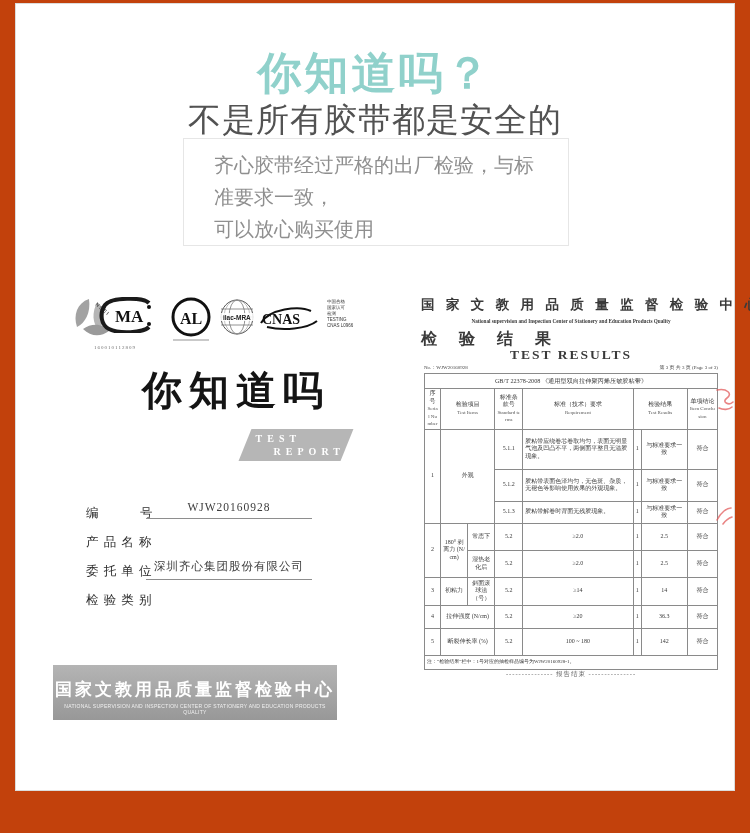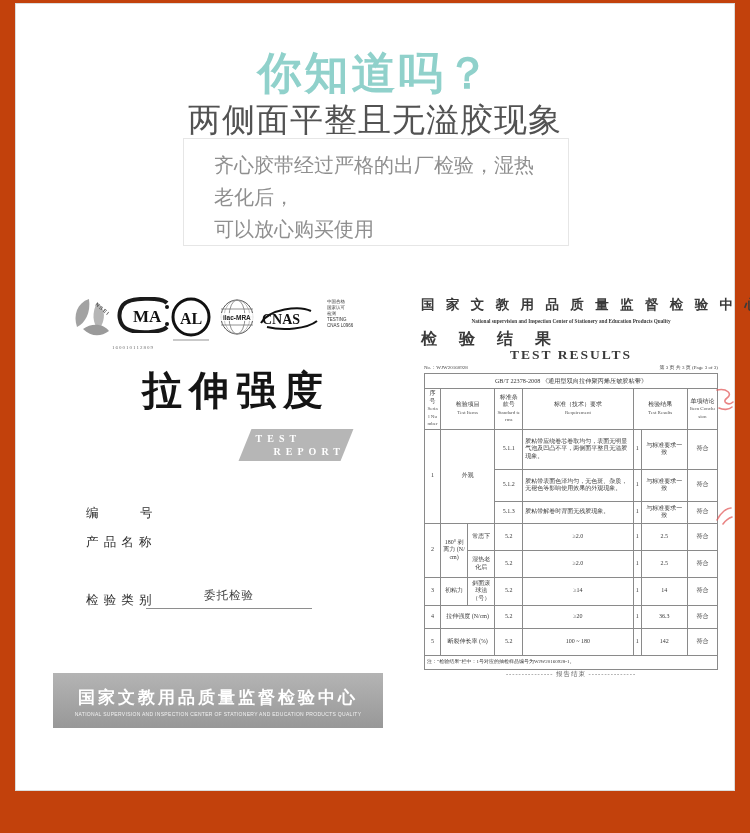--- a/index.html
+++ b/index.html
@@ -33,22 +33,22 @@
            font-family:"Liberation Serif","DejaVu Serif",serif;font-weight:bold;
            color:#fff;font-size:10px;letter-spacing:5px;line-height:13px;}
   .badge-l1{display:block;margin-left:10px;}
   .badge-l2{display:block;margin-left:28px;}
   .field-row{position:absolute;left:55px;width:260px;height:22px;}
   .field-label{position:absolute;left:0;top:0;width:60px;font-size:12.5px;color:#2e2e2e;
            font-family:"Liberation Serif","DejaVu Serif",serif;letter-spacing:1px;white-space:nowrap;}
   .field-value{position:absolute;left:60px;top:-4px;width:166px;text-align:center;
            border-bottom:1px solid #8e8e8e;padding-bottom:5px;
            font-family:"Liberation Serif","DejaVu Serif",serif;font-size:11.5px;color:#3d3d3d;letter-spacing:1px;}
-  .banner{position:absolute;left:22px;top:378px;width:330px;height:55px;
-           background:linear-gradient(#b4b4b4,#989898);text-align:center;margin-top:8px;}
+  .banner{position:absolute;left:22px;top:378px;width:284px;height:55px;
+           background:linear-gradient(#b4b4b4,#989898);text-align:center;}
   .banner-cn{padding-top:13px;font-size:17px;font-weight:bold;color:#fff;letter-spacing:3px;}
   .banner-en{margin-top:2px;font-size:5px;color:rgba(255,255,255,0.85);letter-spacing:0.3px;}
 
   
   .results{position:absolute;left:405px;top:288px;width:327px;height:465px;
            font-family:"Liberation Serif","DejaVu Serif",serif;color:#3a3a3a;}
   .res-center-cn{position:absolute;left:0;top:4px;width:300px;text-align:center;
            font-size:13.5px;font-weight:bold;letter-spacing:4px;white-space:nowrap;}
   .res-center-en{position:absolute;left:0;top:26px;width:300px;text-align:center;
            font-size:5.2px;font-weight:bold;}
@@ -77,36 +77,36 @@
 
   .tiny-letters{font-size:5px;fill:#555;font-weight:bold;}
 </style>
 </head>
 <body>
 
 <div class="page">
   <div class="frame">
 
     <h1 class="title">你知道吗？</h1>
-    <h2 class="subtitle">两侧面平整且无溢胶现象</h2>
+    <h2 class="subtitle">不是所有胶带都是安全的</h2>
     <div class="desc-box">
-      <p class="desc-cn"><span>齐心胶带经过严格的出厂检验，湿热老化后，</span><br><span>可以放心购买使用</span></p>
+      <p class="desc-cn"><span>齐心胶带经过严格的出厂检验，与标准要求一致，</span><br><span>可以放心购买使用</span></p>
     </div>
 
     <div class="report">
 
       <div class="logo" style="left:38px;top:8px;">
         <svg width="50" height="50" viewBox="0 0 50 50">
           <path d="M20 4 C8 8 4 20 8 32 C16 28 22 18 20 4 Z" fill="#a2a2a2"></path>
           <path d="M24 8 C34 12 38 22 34 34 C26 30 22 20 24 8 Z" fill="#b5b5b5" transform="rotate(18 29 21)"></path>
           <path d="M14 34 C22 42 32 42 40 36 C34 28 22 28 14 34 Z" fill="#9a9a9a"></path>
           <text class="tiny-letters" x="26" y="10" transform="rotate(40 26 10)">N S E I</text>
         </svg>
       </div>
-      <div class="logo" style="left:86px;top:10px;">
+      <div class="logo" style="left:68px;top:10px;">
         <svg width="56" height="36" viewBox="0 0 56 36">
           <path d="M50 6 C44 0 12 0 6 8 C0 16 2 28 10 32 C20 37 44 36 50 30" fill="none" stroke="#1a1a1a" stroke-width="4"></path>
           <text x="16" y="25" font-size="17" font-weight="bold" fill="#111" font-family="'Liberation Serif',serif">MA</text>
           <circle cx="50" cy="10" r="2" fill="#111"></circle>
           <circle cx="50" cy="27" r="2" fill="#111"></circle>
         </svg>
         <div class="ma-code" style="left:-14px;">160010112809</div>
       </div>
       <div class="logo" style="left:140px;top:10px;">
         <svg width="40" height="40" viewBox="0 0 40 40">
@@ -135,38 +135,42 @@
         </svg>
       </div>
       <div class="logo" style="left:296px;top:12px;width:30px;font-size:4.5px;line-height:6px;color:#333;">
         <div>中国合格</div>
         <div>国家认可</div>
         <div>检测</div>
         <div>TESTING</div>
         <div>CNAS L0966</div>
       </div>
 
-      <div class="report-title">拉伸强度</div>
+      <div class="report-title">你知道吗</div>
 
       <div class="badge">
         <div class="badge-inner">
           <span class="badge-l1">TEST</span>
           <span class="badge-l2">REPORT</span>
         </div>
       </div>
 
       <div class="field-row" style="top:218px;">
         <span class="field-label">编　　　号</span>
+        <span class="field-value">WJW20160928</span>
       </div>
       <div class="field-row" style="top:247px;">
         <span class="field-label">产 品 名 称</span>
       </div>
+      <div class="field-row" style="top:276px;">
+        <span class="field-label">委 托 单 位</span>
+        <span class="field-value">深圳齐心集团股份有限公司</span>
+      </div>
       <div class="field-row" style="top:305px;">
         <span class="field-label">检 验 类 别</span>
-        <span class="field-value">委托检验</span>
       </div>
 
       <div class="banner">
         <div class="banner-cn">国家文教用品质量监督检验中心</div>
         <div class="banner-en">NATIONAL SUPERVISION AND INSPECTION CENTER OF STATIONERY AND EDUCATION PRODUCTS QUALITY</div>
       </div>
     </div>
 
     <div class="results">
       <div class="res-center-cn">国 家 文 教 用 品 质 量 监 督 检 验 中 心</div>

